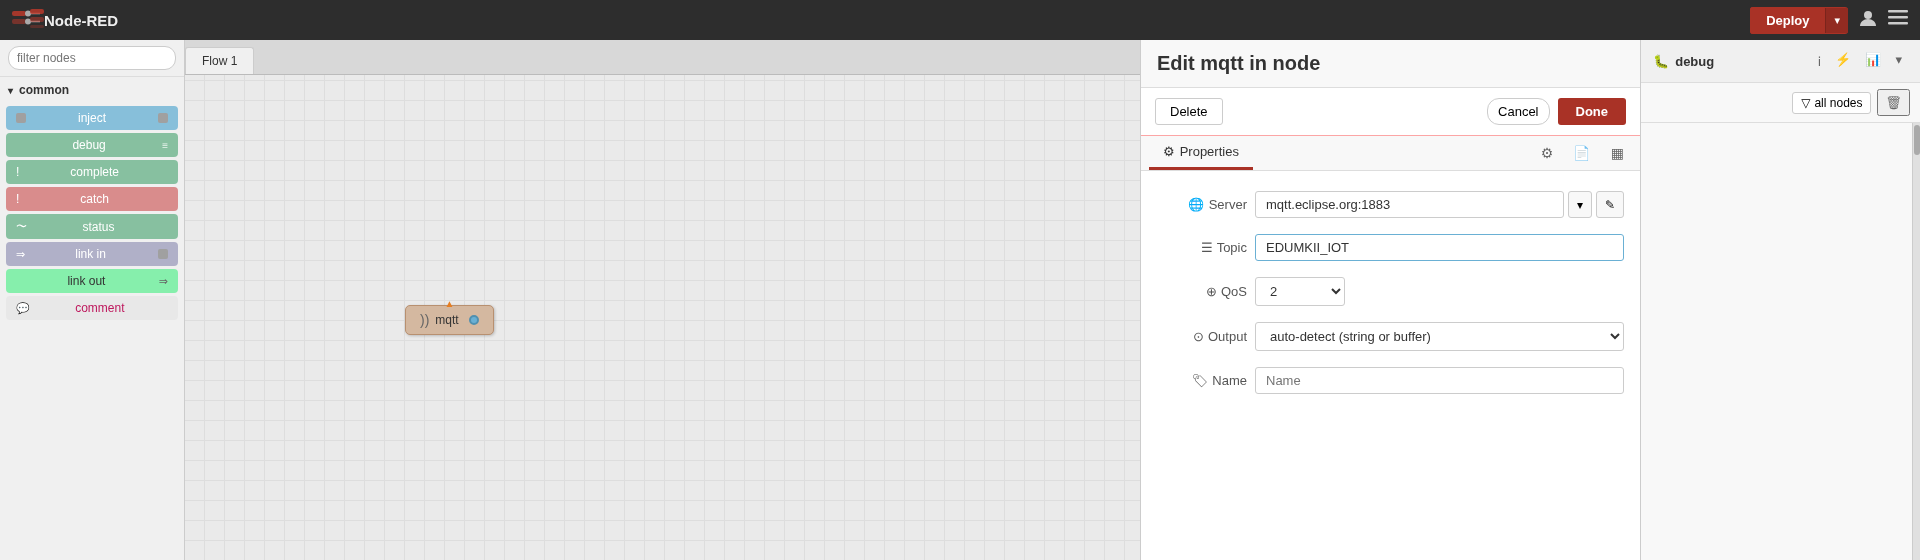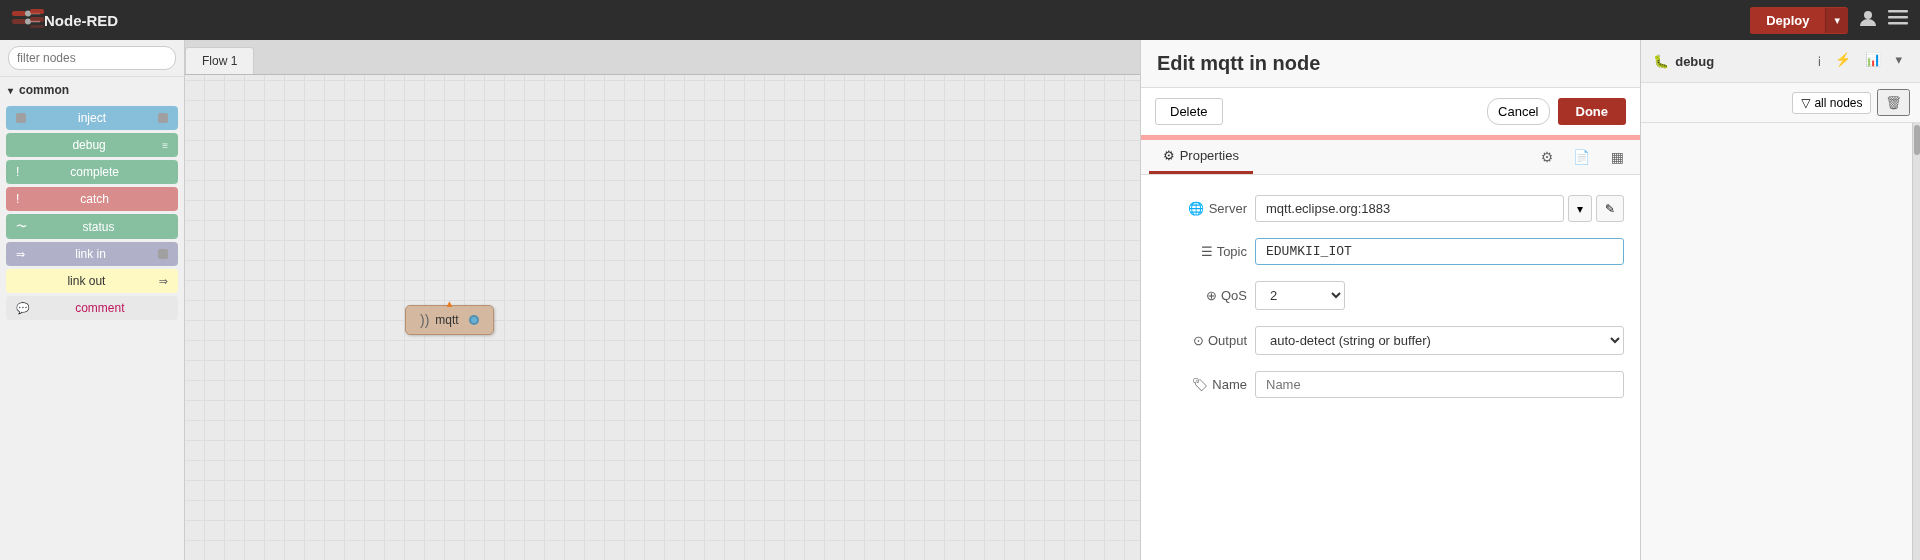--- a/index.html
+++ b/index.html
@@ -52,21 +52,21 @@
     .node-item .node-port-right {
       width: 10px; height: 10px; background: #a0a0a0; border-radius: 2px;
       margin-left: 4px; flex-shrink: 0;
     }
     .node-inject { background: #87bfda; }
     .node-debug { background: #87c0a0; }
     .node-complete { background: #87c0a0; }
     .node-catch { background: #d98c8c; }
     .node-status { background: #87c0a0; }
     .node-linkin { background: #b0b0c8; }
-    .node-linkout { background: #fef9c3; color: #333; }
+    .node-linkout { background: #86efac; color: #333; }
     .node-comment { background: #e8e8e8; color: #333; }
     .node-item-label { flex: 1; text-align: center; }
 
     
     .canvas-area { flex: 1; display: flex; flex-direction: column; background: #e8e8e8; position: relative; overflow: hidden; }
     .canvas-tabs { display: flex; background: #d8d8d8; border-bottom: 1px solid #bbb; height: 35px; align-items: flex-end; }
     .canvas-tab {
       padding: 6px 16px; background: #e8e8e8; border: 1px solid #ccc;
       border-bottom: none; margin-right: 2px; font-size: 12px; cursor: pointer;
       border-radius: 3px 3px 0 0; font-weight: 500;
@@ -94,21 +94,21 @@
       width: 500px; background: #fff; border-left: 1px solid #ccc;
       display: flex; flex-direction: column; flex-shrink: 0; z-index: 20;
       position: relative;
     }
     .edit-panel-header {
       padding: 12px 16px; background: #f8f8f8; border-bottom: 1px solid #ddd;
       font-size: 20px; font-weight: 600; color: #333;
     }
     .edit-panel-actions {
       display: flex; align-items: center; justify-content: space-between;
-      padding: 10px 14px; border-bottom: 5px solid #fca5a5; background: #fff;
+      padding: 10px 14px; border-bottom: 1px solid #fca5a5; background: #fff;
     }
     .btn-delete { background: #fff; border: 1px solid #ccc; padding: 5px 14px; border-radius: 3px; cursor: pointer; font-size: 13px; }
     .btn-cancel { background: #fff; border: 1px solid #ccc; padding: 5px 10px; border-radius: 12px; cursor: pointer; font-size: 13px; }
     .btn-done { background: #a93226; color: #fff; border: none; padding: 5px 18px; border-radius: 3px; cursor: pointer; font-size: 13px; font-weight: 600; }
     .edit-panel-tabs { display: flex; align-items: center; border-bottom: 1px solid #ddd; background: #f8f8f8; padding: 0 8px; gap: 4px; }
     .edit-tab {
       padding: 8px 14px; font-size: 13px; cursor: pointer; font-weight: 500;
       border-bottom: 3px solid transparent; display: flex; align-items: center; gap: 5px;
     }
     .edit-tab.active { border-bottom-color: #a93226; }
@@ -296,21 +296,21 @@
           <button class="input-btn">▾</button>
           <button class="input-btn">✎</button>
         </div>
       </div>
 
       <div class="form-row">
         <div class="form-label">
           <span>☰</span>
           <span>Topic</span>
         </div>
-        <input class="form-input" type="text" value="EDUMKII_IOT" style="border-color: rgb(106, 176, 212); font-family: Liberation Mono, monospace;">
+        <input class="form-input" type="text" value="EDUMKII_IOT" style="border-color: rgb(106, 176, 212);">
       </div>
 
       <div class="form-row">
         <div class="form-label">
           <span>⊕</span>
           <span>QoS</span>
         </div>
         <select class="form-select" style="flex:none;width:90px;">
           <option value="0">0</option>
           <option value="1">1</option>

